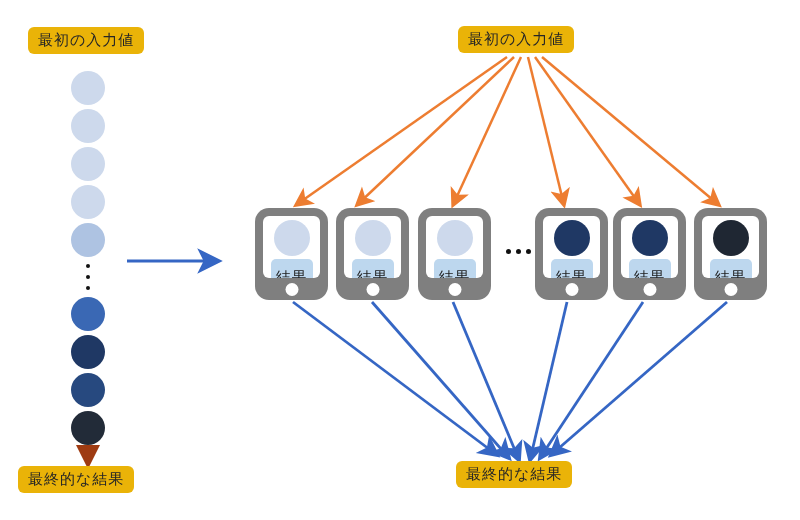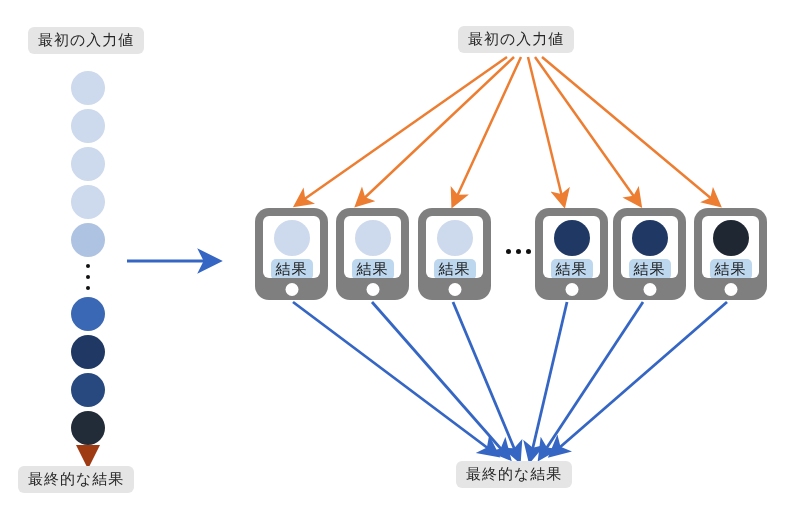--- a/index.html
+++ b/index.html
@@ -2,37 +2,37 @@
 <html><head>
 <meta charset="utf-8">
 <style>
   html,body{margin:0;padding:0;background:#fff;}
   .canvas{
     position:relative;width:800px;height:520px;background:#ffffff;overflow:hidden;
     font-family:"DejaVu Sans","Liberation Sans",sans-serif;
   }
   #arrow-layer{position:absolute;left:0;top:0;width:800px;height:520px;}
   .plabel{
-    position:absolute;background:#e5e5e5;color:#262626;font-size:15px;line-height:1.4;
+    position:absolute;background:#eab308;color:#262626;font-size:15px;line-height:1.4;
     padding:3px 10px;border-radius:6px;white-space:nowrap;letter-spacing:1px;
   }
   .chain-circle{position:absolute;width:34px;height:34px;border-radius:50%;}
   .vdots{position:absolute;left:86px;top:264px;display:flex;flex-direction:column;gap:7px;}
   .vdots i{width:4px;height:4px;background:#111;border-radius:50%;display:block;}
   .hdots{position:absolute;left:506px;top:249px;display:flex;flex-direction:row;gap:5px;}
   .hdots i{width:5px;height:5px;background:#111;border-radius:50%;display:block;}
   .device{position:absolute;top:208px;width:73px;height:92px;background:#7F7F7F;border-radius:14px;}
   .screen{
     position:absolute;left:8px;right:8px;top:8px;bottom:22px;background:#ffffff;border-radius:6px;
     display:flex;flex-direction:column;align-items:center;overflow:hidden;
   }
   .screen-circle{width:36px;height:36px;border-radius:50%;margin-top:4px;flex:0 0 auto;}
   .result-badge{
     margin-top:3px;background:#BDD7EE;border-radius:5px;font-size:15px;line-height:21px;
-    padding:0 5px;color:#1a1a1a;letter-spacing:1px;white-space:nowrap;
+    padding:8px 5px;color:#1a1a1a;letter-spacing:1px;white-space:nowrap;
   }
   .home-button{
     position:absolute;bottom:4px;left:50%;transform:translateX(-50%);
     width:13px;height:13px;background:#ffffff;border-radius:50%;
   }
 </style>
 </head>
 <body>
 
 <div class="canvas">

